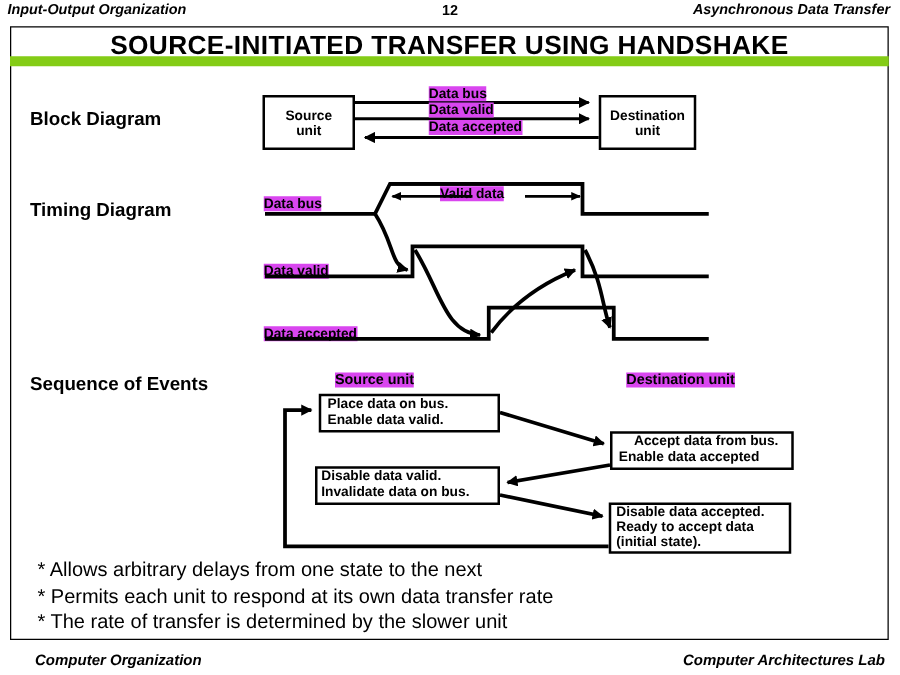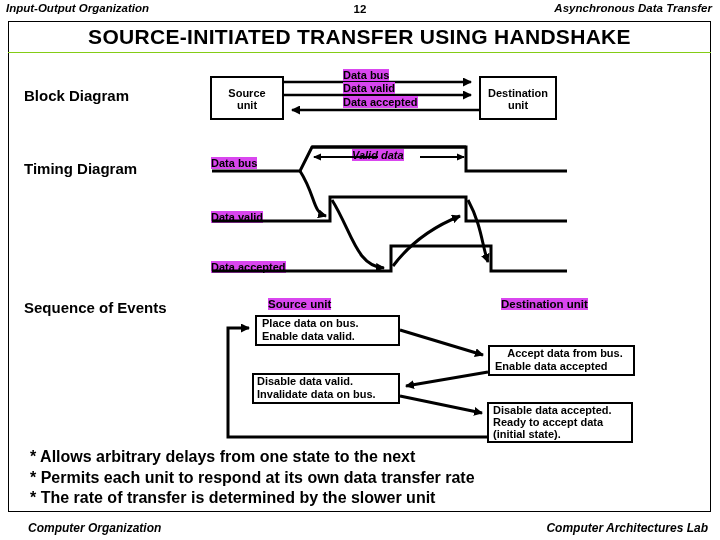--- a/index.html
+++ b/index.html
@@ -17,37 +17,37 @@
   .run-head .rh-right{position:absolute;right:8px;top:0;font-size:11.5px;font-style:italic;font-weight:bold;}
 
   .run-foot{position:absolute;top:521px;left:0;width:720px;height:18px;}
   .run-foot .rf-left{position:absolute;left:28px;top:0;font-size:12px;font-style:italic;font-weight:bold;}
   .run-foot .rf-right{position:absolute;right:12px;top:0;font-size:12px;font-style:italic;font-weight:bold;}
 
   
   .frame{position:absolute;left:8px;top:21px;width:703px;height:491px;
          border:1px solid #000;box-sizing:border-box;}
   .titlebar{position:absolute;left:8px;top:21px;width:703px;height:32px;
-            box-sizing:border-box;border-bottom:1px solid #84cc16;}
+            box-sizing:border-box;border-bottom:8px solid #84cc16;}
   .title{position:absolute;left:0;top:4px;width:703px;text-align:center;
          font-size:21px;font-weight:bold;letter-spacing:0.3px;}
 
   
   .lbl-section{position:absolute;font-size:15px;font-weight:bold;}
 
   
   .box{position:absolute;border:2px solid #000;box-sizing:border-box;background:#fff;}
   .boxtxt{position:absolute;font-size:11px;font-weight:bold;line-height:12.5px;}
   .smalltxt{position:absolute;font-size:11px;font-weight:bold;line-height:12px;background:#d946ef;}
 
   .svg-layer{position:absolute;left:0;top:0;width:720px;height:540px;}
 
   
   .bullets{position:absolute;left:30px;top:447px;width:600px;}
-  .bullet{font-size:16px;font-weight:bold;line-height:20.5px;white-space:pre;}
+  .bullet{font-size:16px;font-weight:normal;line-height:20.5px;white-space:pre;}
 </style>
 </head>
 <body>
 
 <div class="page">
 
   <div class="run-head">
     <div class="rh-left">Input-Output Organization</div>
     <div class="rh-mid">12</div>
     <div class="rh-right">Asynchronous Data Transfer</div>
@@ -93,21 +93,21 @@
     <line x1="479" y1="110" x2="292" y2="110" stroke="#000" stroke-width="2.5" marker-end="url(#arrL)"></line>
   </svg>
 
   <div class="smalltxt" style="left:343px;top:69px;">Data bus</div>
   <div class="smalltxt" style="left:343px;top:82px;">Data valid</div>
   <div class="smalltxt" style="left:343px;top:96px;">Data accepted</div>
 
   <div class="smalltxt" style="left:211px;top:157px;">Data bus</div>
   <div class="smalltxt" style="left:211px;top:211px;">Data valid</div>
   <div class="smalltxt" style="left:211px;top:261px;">Data accepted</div>
-  <div class="smalltxt" style="left:352px;top:149px;font-style:italic;">Valid data</div>
+  <div class="smalltxt" style="left:352px;top:149px;">Valid data</div>
 
   <svg class="svg-layer">
 
     <path d="M212,171 L300,171 L312,147 L466,147 L466,171 L567,171" fill="none" stroke="#000" stroke-width="3" stroke-linejoin="miter"></path>
 
     <line x1="312" y1="147" x2="466" y2="147" stroke="#000" stroke-width="3"></line>
 
     <line x1="378" y1="157" x2="314" y2="157" stroke="#000" stroke-width="2.2" marker-end="url(#tkL)"></line>
     <line x1="420" y1="157" x2="464" y2="157" stroke="#000" stroke-width="2.2" marker-end="url(#tkR)"></line>
 

